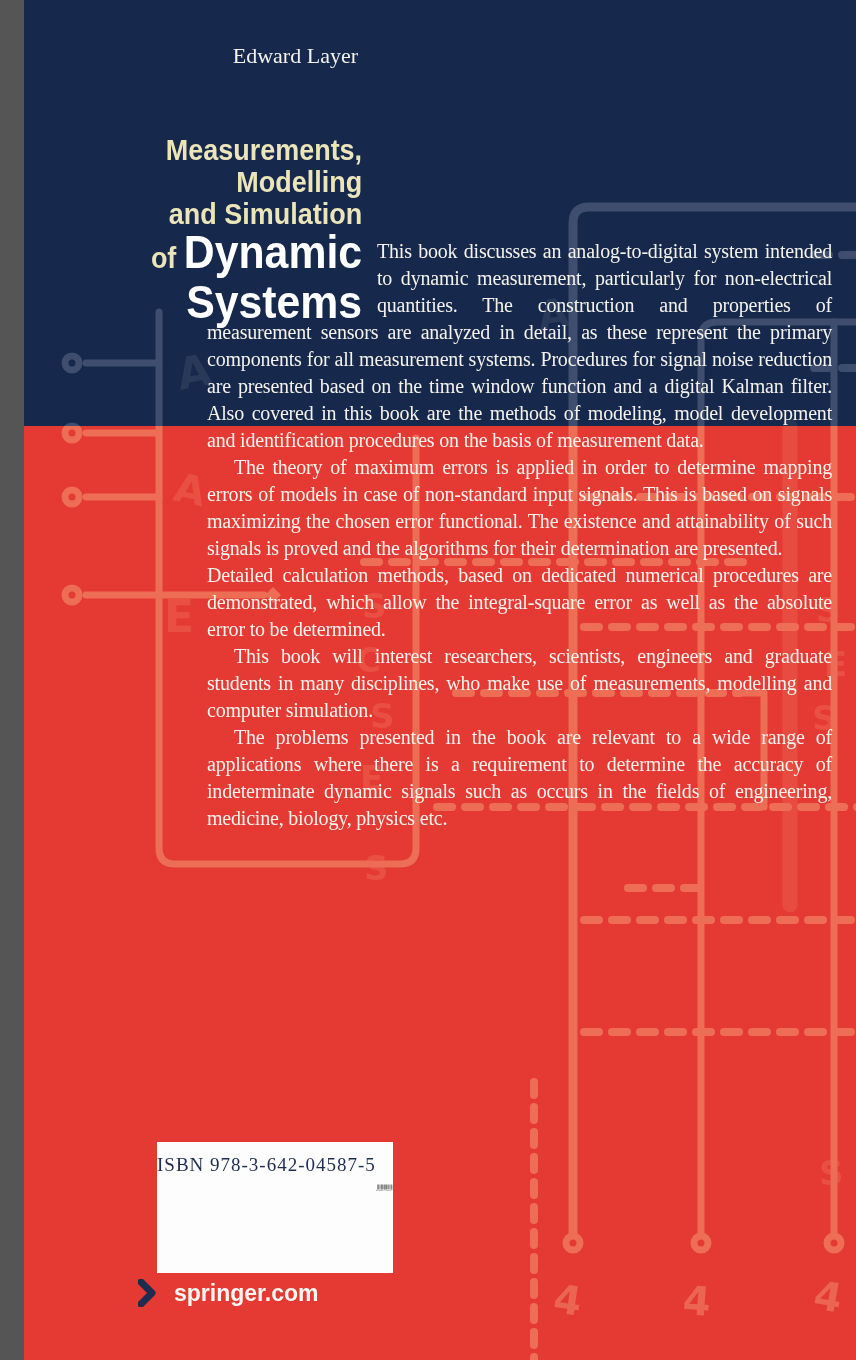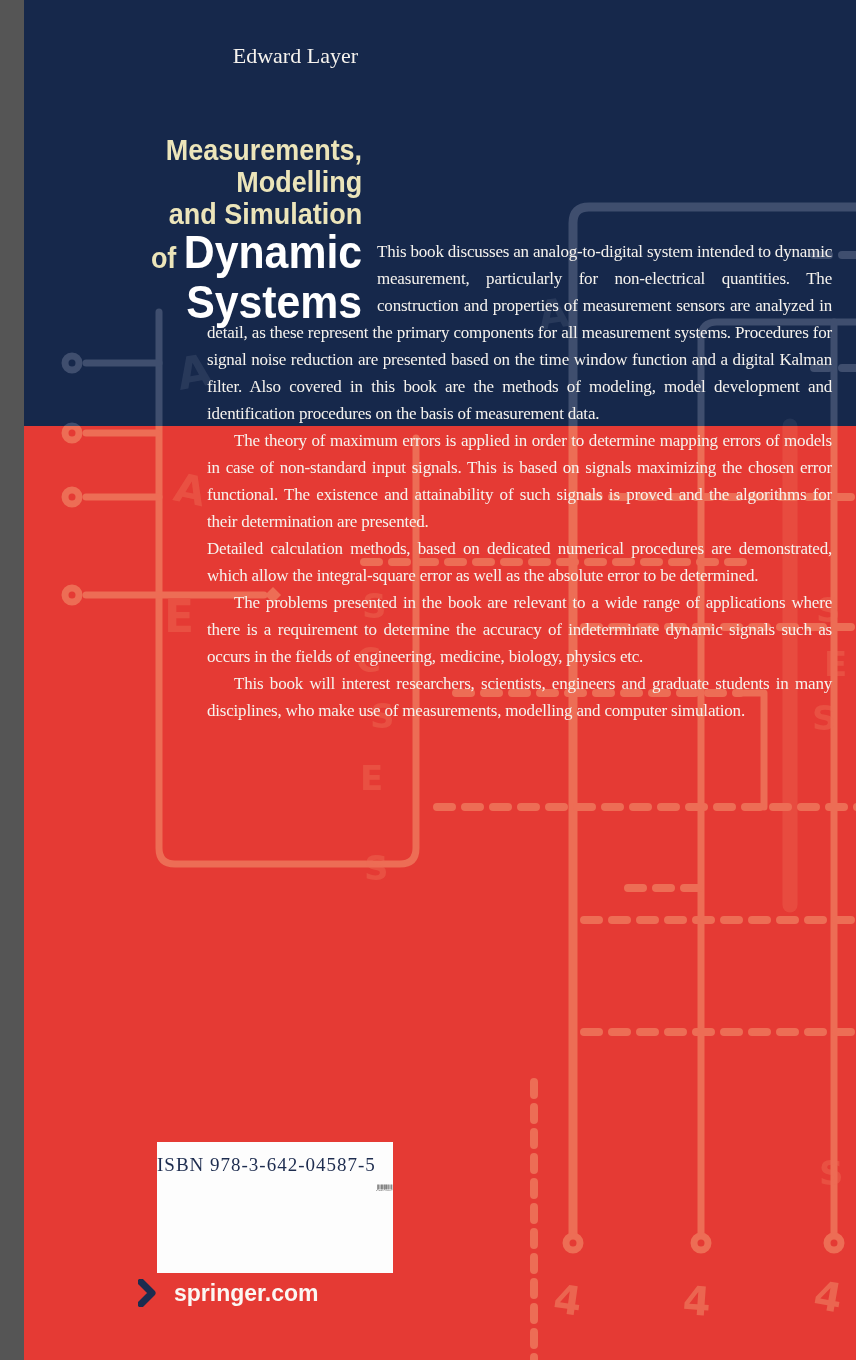--- a/index.html
+++ b/index.html
@@ -27,21 +27,21 @@
     font-family:"Liberation Sans", sans-serif; font-weight:bold; color:var(--cream);
     transform:scaleX(.93); transform-origin:top right;
   }
   .title .t-small{font-size:29px; line-height:32px;}
   .title .t-big-row{display:flex; justify-content:flex-end; align-items:baseline; gap:8px; line-height:44px;}
   .title .t-of{font-size:29px; color:var(--cream);}
   .title .t-big{font-size:46px; color:#ffffff; line-height:44px;}
 
   .description{
     position:absolute; left:183px; top:238px; width:625px;
-    font-size:17px; line-height:27px; color:var(--text-light);
+    font-size:20px; line-height:27px; color:var(--text-light);
     text-align:justify; letter-spacing:-0.2px; hyphens:auto; -webkit-hyphens:auto;
   }
   .description p{margin:0;}
   .description p.indent{text-indent:27px;}
   .title-spacer{float:left; width:170px; height:80px;}
 
   .isbn-box{
     position:absolute; left:133px; top:1142px; width:236px; height:131px;
     background:var(--white); display:flex; flex-direction:row; align-items:flex-start;
   }
@@ -158,22 +158,22 @@
       <span class="t-big">Dynamic</span>
     </div>
     <div class="t-big">Systems</div>
   </div>
 
   <div class="description">
     <div class="title-spacer"></div>
     <p>This book discusses an analog-to-digital system intended to dynamic measurement, particularly for non-electrical quantities. The construction and properties of measurement sensors are analyzed in detail, as these represent the primary components for all measurement systems. Procedures for signal noise reduction are presented based on the time window function and a digital Kalman filter. Also covered in this book are the methods of modeling, model development and identification procedures on the basis of measurement data.</p>
     <p class="indent">The theory of maximum errors is applied in order to determine mapping errors of models in case of non-standard input signals. This is based on signals maximizing the chosen error functional. The existence and attainability of such signals is proved and the algorithms for their determination are presented.</p>
     <p>Detailed calculation methods, based on dedicated numerical procedures are demonstrated, which allow the integral-square error as well as the absolute error to be determined.</p>
+    <p class="indent">This book will interest researchers, scientists, engineers and graduate students in many disciplines, who make use of measurements, modelling and computer simulation.</p>
     <p class="indent">The problems presented in the book are relevant to a wide range of applications where there is a requirement to determine the accuracy of indeterminate dynamic signals such as occurs in the fields of engineering, medicine, biology, physics etc.</p>
-    <p class="indent">This book will interest researchers, scientists, engineers and graduate students in many disciplines, who make use of measurements, modelling and computer simulation.</p>
   </div>
 
   <div class="isbn-box">
     <div class="isbn-label">ISBN 978-3-642-04587-5</div>
     <svg class="barcode" id="barcode" width="204" height="82" viewBox="-4 0 204 82" aria-hidden="true">
         <rect x="10.00" y="0" width="1.9" height="68"></rect>
         <rect x="13.80" y="0" width="1.9" height="68"></rect>
         <rect x="17.60" y="0" width="1.9" height="58"></rect>
         <rect x="19.50" y="0" width="1.9" height="58"></rect>
         <rect x="21.40" y="0" width="1.9" height="58"></rect>

